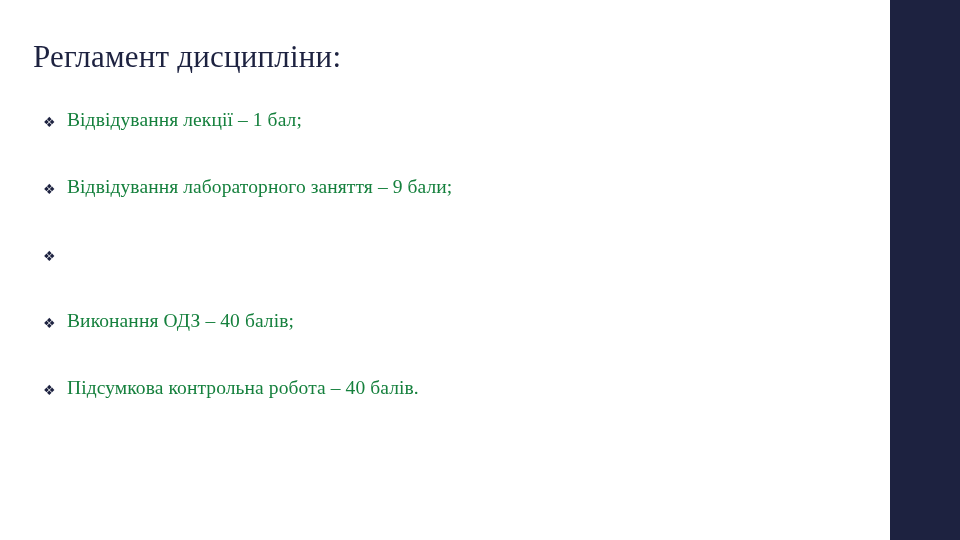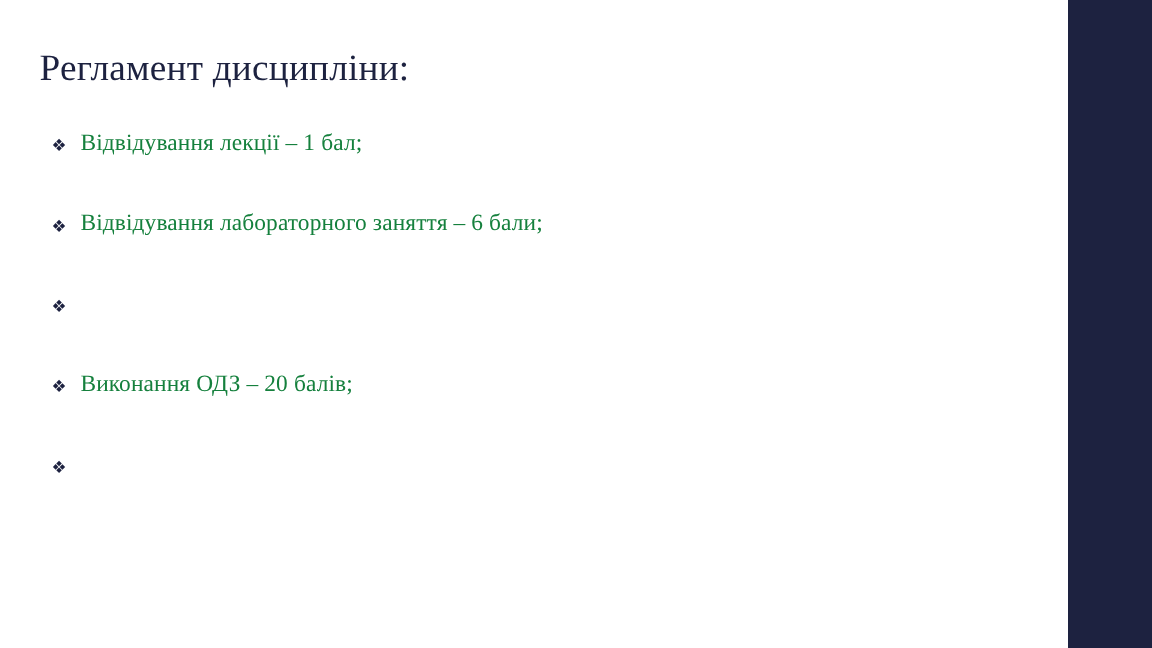--- a/index.html
+++ b/index.html
@@ -84,34 +84,35 @@
 
     <ul class="bullet-list">
 
       <li class="bullet-item">
         <span class="bullet-marker">❖</span>
         <span class="bullet-text">Відвідування лекції – 1 бал;</span>
       </li>
 
       <li class="bullet-item">
         <span class="bullet-marker">❖</span>
-        <span class="bullet-text">Відвідування лабораторного заняття – 6 бали;</span>
+        <span class="bullet-text">Відвідування лабораторного заняття – 9 бали;</span>
       </li>
 
       <li class="bullet-item">
         <span class="bullet-marker">❖</span>
       </li>
 
       <li class="bullet-item">
         <span class="bullet-marker">❖</span>
-        <span class="bullet-text">Виконання ОДЗ – 20 балів;</span>
+        <span class="bullet-text">Виконання ОДЗ – 40 балів;</span>
       </li>
 
       <li class="bullet-item">
         <span class="bullet-marker">❖</span>
+        <span class="bullet-text">Підсумкова контрольна робота – 40 балів.</span>
       </li>
 
     </ul>
   </div>
 
   <div class="right-bar"></div>
 
 </div>
 
 </body></html>

